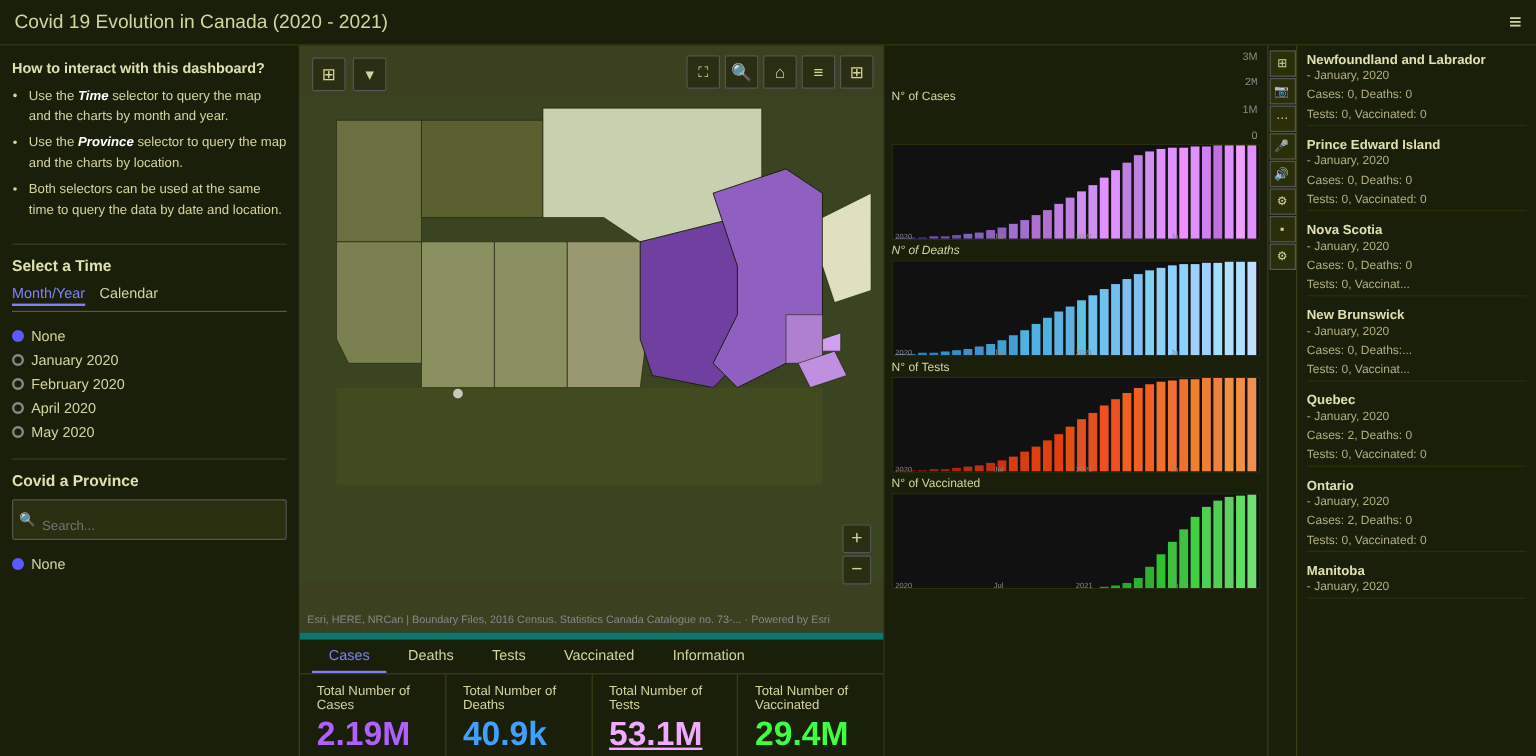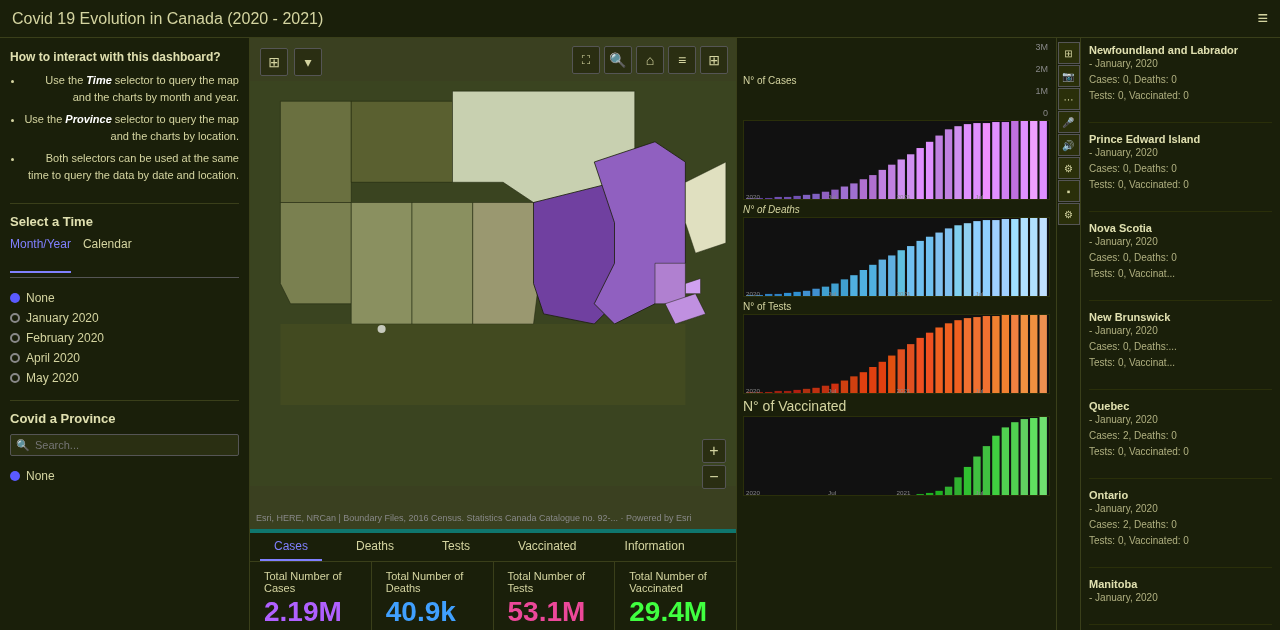--- a/index.html
+++ b/index.html
@@ -48,21 +48,20 @@
       font-size: 12px;
       font-weight: bold;
       margin-bottom: 6px;
       color: #e0e0b0;
     }
     .left-panel .how-to ul {
       padding-left: 14px;
     }
     .left-panel .how-to li {
       margin-bottom: 6px;
-      text-align: right;
     }
     .how-to em {
       font-style: italic;
       font-weight: bold;
       color: #fff;
     }
     .section-title {
       font-size: 13px;
       color: #e0e0b0;
       margin-bottom: 8px;
@@ -72,21 +71,21 @@
       display: flex;
       gap: 12px;
       margin-bottom: 10px;
       border-bottom: 1px solid #555;
       padding-bottom: 4px;
     }
     .tab-item {
       font-size: 12px;
       color: #d4d4a0;
       cursor: pointer;
-      padding-bottom: 20px;
+      padding-bottom: 2px;
     }
     .tab-item.active {
       color: #8080ff;
       border-bottom: 2px solid #8080ff;
     }
     .radio-list {
       list-style: none;
       margin-bottom: 12px;
     }
     .radio-list li {
@@ -116,21 +115,21 @@
     }
     .search-wrap {
       position: relative;
       margin-bottom: 10px;
     }
     .search-wrap input {
       width: 100%;
       background: #2a2f12;
       border: 1px solid #555;
       color: #d4d4a0;
-      padding: 4px 6px 4px 24px;
+      padding: 16px 6px 4px 24px;
       font-size: 11px;
       border-radius: 2px;
     }
     .search-icon {
       position: absolute;
       left: 6px;
       top: 50%;
       transform: translateY(-50%);
       color: #888;
       font-size: 11px;
@@ -198,23 +197,23 @@
     .map-attribution {
       position: absolute;
       bottom: 6px;
       left: 6px;
       font-size: 9px;
       color: #888;
     }
     .bottom-tabs {
       display: flex;
       background: #1a1f0a;
-      border-top: 4px solid #0f766e;
+      border-top: 6px solid #0f766e;
       padding: 0 10px;
-      gap: 20px;
+      gap: 4px;
     }
     .bottom-tab {
       padding: 6px 14px;
       font-size: 12px;
       color: #d4d4a0;
       cursor: pointer;
       border-bottom: 2px solid transparent;
     }
     .bottom-tab.active {
       color: #8080ff;
@@ -235,21 +234,21 @@
       font-size: 11px;
       color: #d4d4a0;
       margin-bottom: 2px;
     }
     .stat-value {
       font-size: 28px;
       font-weight: bold;
     }
     .stat-value.purple { color: #b060ff; }
     .stat-value.blue { color: #40a0ff; }
-    .stat-value.red { color: #ec4899; }
+    .stat-value.red { color: #f0abfc; text-decoration: underline; }
     .stat-value.green { color: #40ff40; }
     
     .charts-panel {
       width: 320px;
       background: #1a1f0a;
       border-left: 1px solid #3a3f1a;
       flex-shrink: 0;
       overflow-y: auto;
       padding: 4px 6px;
     }
@@ -272,21 +271,21 @@
       background: #1a1f0a;
       border-left: 1px solid #3a3f1a;
       padding: 6px 8px;
       overflow-y: auto;
       flex-shrink: 0;
       font-size: 11px;
     }
     .province-item {
       margin-bottom: 10px;
       border-bottom: 1px solid #2a2f0a;
-      padding-bottom: 18px;
+      padding-bottom: 0;
     }
     .province-name {
       font-weight: bold;
       color: #e0e0b0;
       font-size: 11px;
     }
     .province-stats {
       color: #b0b080;
       font-size: 10px;
       line-height: 1.6;
@@ -405,21 +404,21 @@
 
       
       <div style="position:absolute;top:8px;right:8px;display:flex;gap:4px;">
         <div class="map-toolbar-icon" style="font-size:12px;">⛶</div>
         <div class="map-toolbar-icon">🔍</div>
         <div class="map-toolbar-icon">⌂</div>
         <div class="map-toolbar-icon">≡</div>
         <div class="map-toolbar-icon">⊞</div>
       </div>
 
-      <div class="map-attribution">Esri, HERE, NRCan | Boundary Files, 2016 Census. Statistics Canada Catalogue no. 92-... · Powered by Esri</div>
+      <div class="map-attribution">Esri, HERE, NRCan | Boundary Files, 2016 Census. Statistics Canada Catalogue no. 73-... · Powered by Esri</div>
     </div>
 
     <div class="bottom-tabs">
       <div class="bottom-tab active">Cases</div>
       <div class="bottom-tab">Deaths</div>
       <div class="bottom-tab">Tests</div>
       <div class="bottom-tab">Vaccinated</div>
       <div class="bottom-tab">Information</div>
     </div>
 
@@ -443,21 +442,21 @@
     </div>
   </div>
 
   <div class="charts-panel">
 
     <div class="chart-item">
       <div style="display:flex;justify-content:space-between;align-items:center;margin-bottom:2px;">
         <span style="font-size:10px;color:#d4d4a0;writing-mode:horizontal-tb;">N° of Cases</span>
         <div style="display:flex;flex-direction:column;align-items:flex-end;font-size:9px;color:#888;margin-right:2px;">
           <span>3M</span>
-            <span style="margin-top:12px;">2M</span>
+            <span style="margin-top:12px;font-family:Liberation Mono, monospace;">2M</span>
             <span style="margin-top:12px;">1M</span>
             <span style="margin-top:12px;">0</span>
         </div>
       </div>
       <div class="mini-chart">
         <svg viewBox="0 0 290 75" preserveAspectRatio="none">
           <rect width="290" height="75" fill="#111"></rect>
 
           <g>
             <rect x="2" y="74" width="7" height="1" fill="#6040a0"></rect>
@@ -590,21 +589,21 @@
           </g>
           <text x="2" y="75" font-size="6" fill="#888">2020</text>
           <text x="80" y="75" font-size="6" fill="#888">Jul</text>
           <text x="145" y="75" font-size="6" fill="#888">2021</text>
           <text x="220" y="75" font-size="6" fill="#888">Jul</text>
         </svg>
       </div>
     </div>
 
     <div class="chart-item">
-      <div style="font-size:14px;color:#d4d4a0;margin-bottom:2px;">N° of Vaccinated</div>
+      <div style="font-size:10px;color:#d4d4a0;margin-bottom:2px;">N° of Vaccinated</div>
       <div class="mini-chart">
         <svg viewBox="0 0 290 75" preserveAspectRatio="none">
           <rect width="290" height="75" fill="#111"></rect>
           <g>
 
             <rect x="2" y="75" width="7" height="0" fill="#20a020"></rect>
             <rect x="11" y="75" width="7" height="0" fill="#20a020"></rect>
             <rect x="20" y="75" width="7" height="0" fill="#20a020"></rect>
             <rect x="29" y="75" width="7" height="0" fill="#20a020"></rect>
             <rect x="38" y="75" width="7" height="0" fill="#20a020"></rect>

